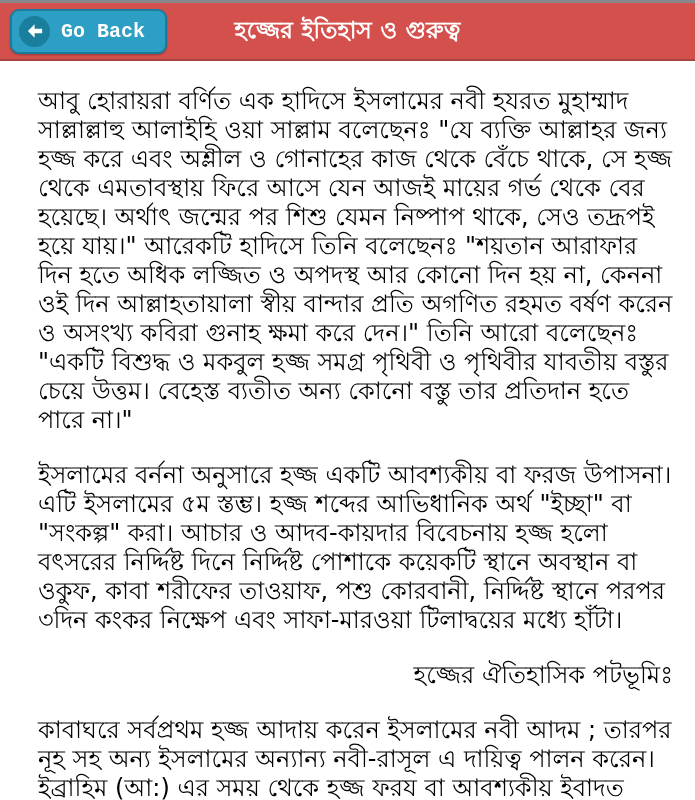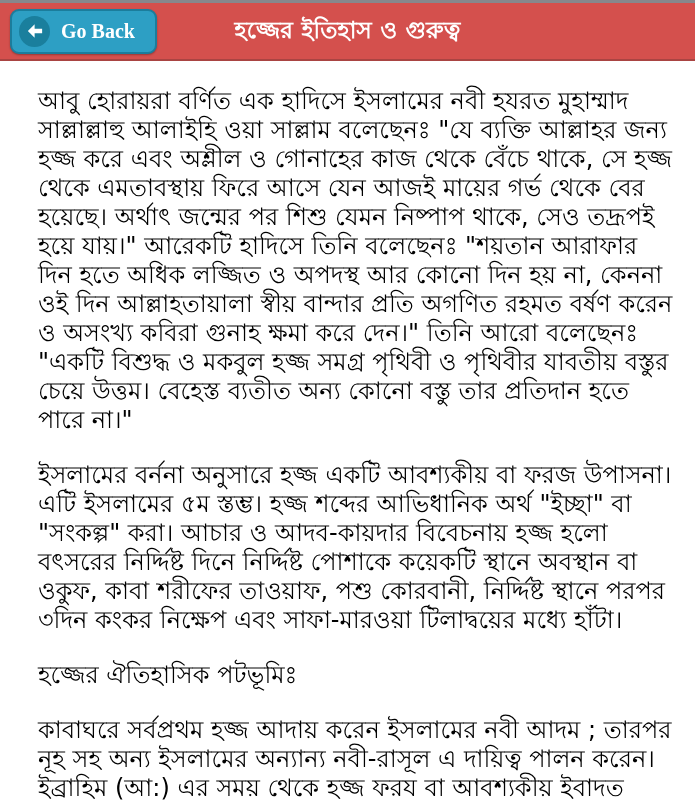--- a/index.html
+++ b/index.html
@@ -42,21 +42,21 @@
     display: inline-flex;
     align-items: center;
     gap: 11px;
     background: #2d9fc4;
     border: 2px solid #1b7d9c;
     border-radius: 9px;
     padding: 5px 20px 5px 7px;
     color: #ffffff;
     font-size: 20px;
     font-weight: bold;
-    font-family: Liberation Serif, serif;
+    font-family: Liberation Mono, monospace;
     cursor: pointer;
     box-shadow: 0 1px 2px rgba(0,0,0,0.3);
   }
   .arrow-badge {
     width: 31px;
     height: 31px;
     border-radius: 50%;
     background: #1a7f9d;
     display: flex;
     align-items: center;
@@ -69,20 +69,21 @@
     font-size: 24px;
     line-height: 29px;
     color: #000000;
     text-align: left;
   }
   .content p {
     margin: 0 0 26px 16px;
   }
   .section-heading {
     font-weight: normal;
+    text-align: right;
   }
 </style>
 </head>
 <body>
 
 <div class="top-strip"></div>
 
 <header class="app-header">
   <h1 class="page-title">হজ্জের ইতিহাস ও গুরুত্ব</h1>
   <button class="go-back-btn">

